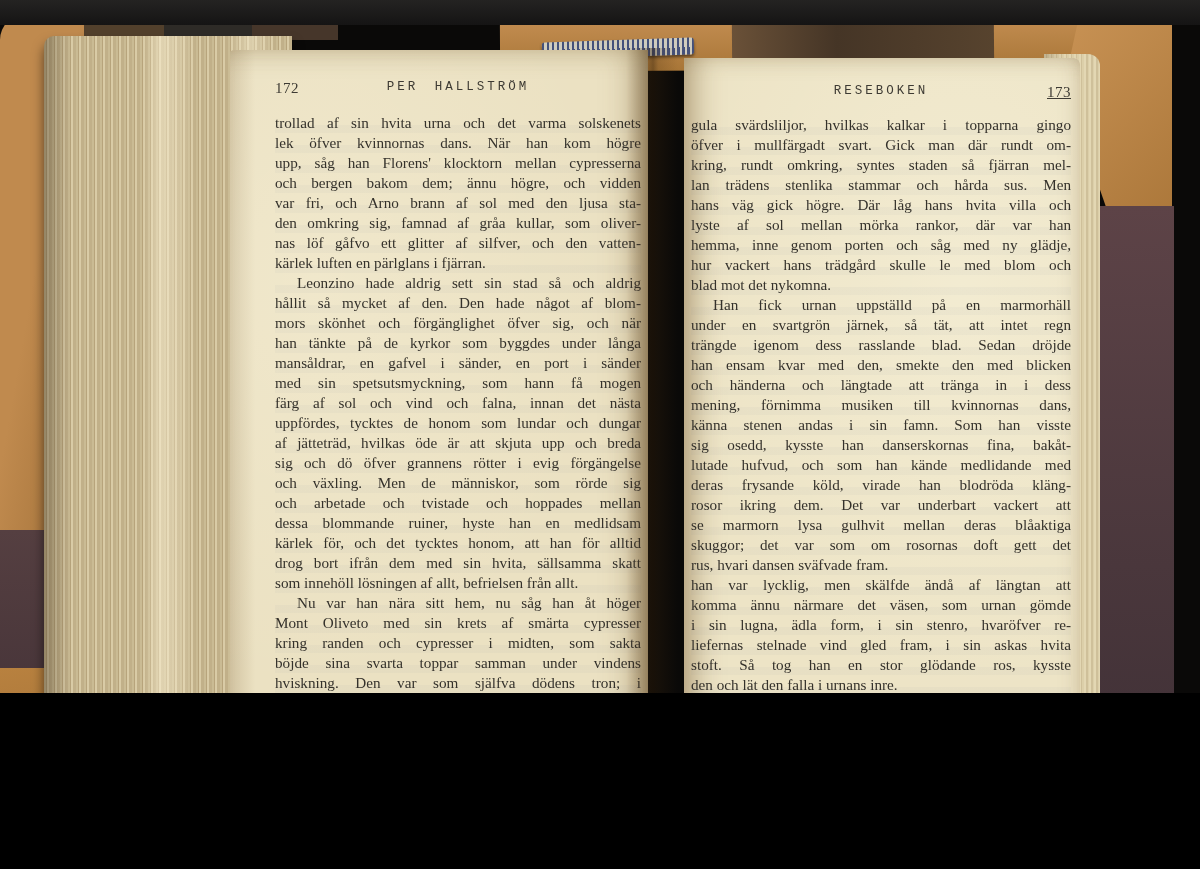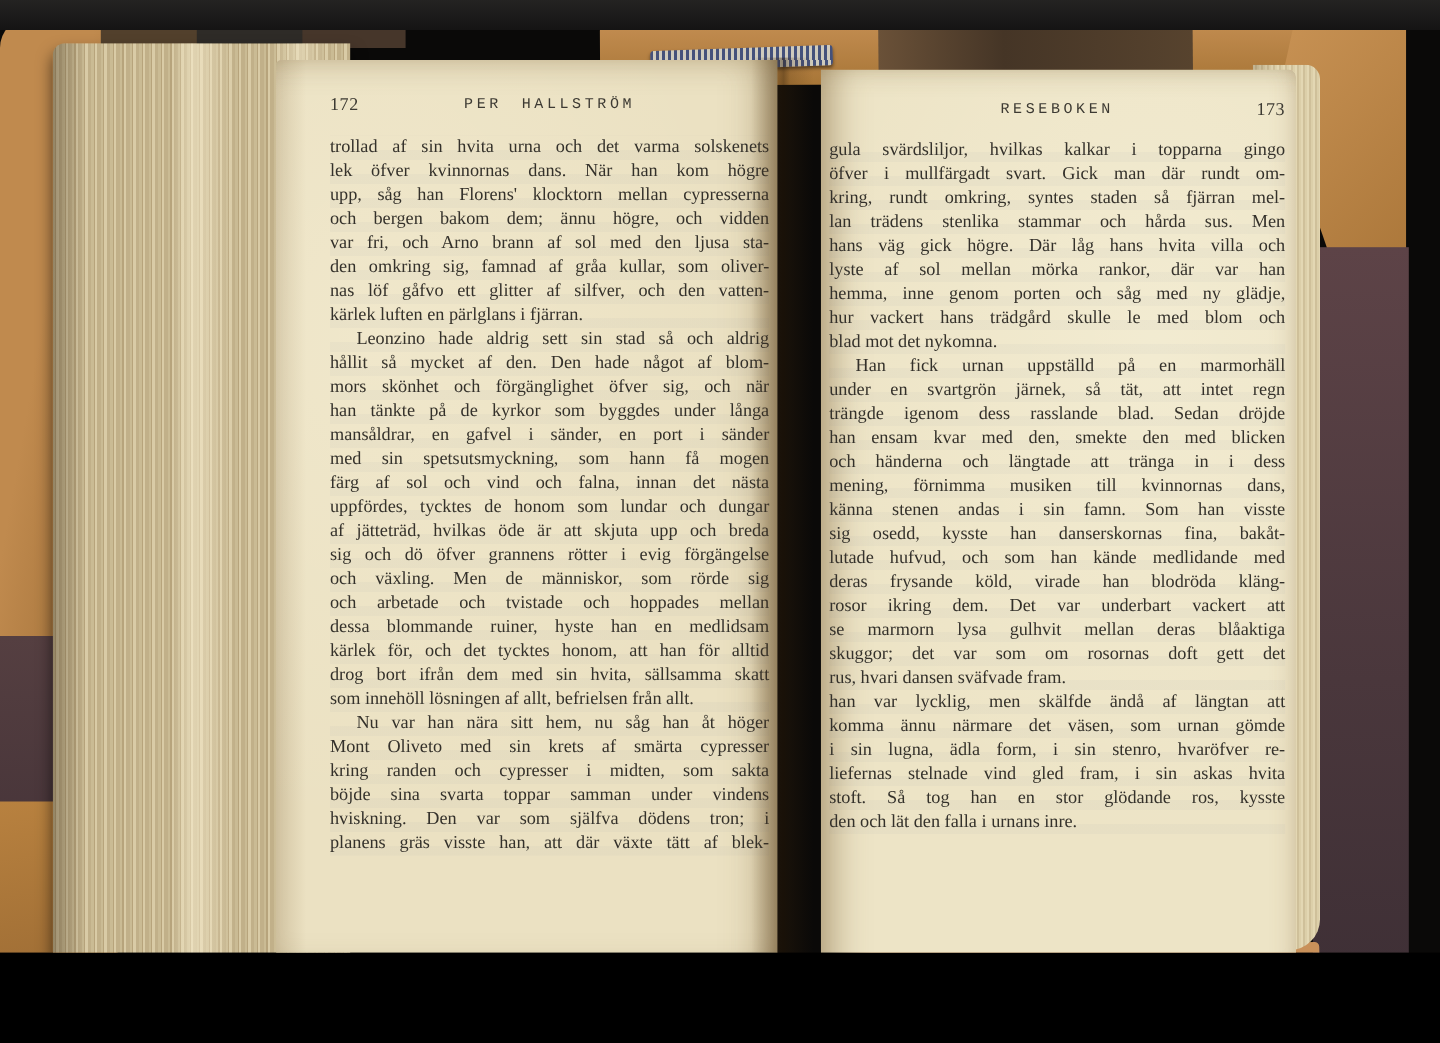--- a/index.html
+++ b/index.html
@@ -1,16 +1,16 @@
 <!DOCTYPE html>
 <html style="--backdrop: #0a0908; --page-left: #ebe1c2; --page-right: #ede4c6; --text: #34312b; --cover-tan: #b9834a; --cover-dark: #4d383b; --spine-brown: #53422f; --edge-base: #cfc09b; --headband-blue: #44517b; --headband-red: #8e2230; --headband-white: #cfcbbd;"><head>
 <meta charset="utf-8">
 <style>
   html,body{margin:0;padding:0;background:#000;}
-  .scene{position:relative;width:1200px;height:794px;background:#0a0908;overflow:hidden;
+  .scene{position:relative;width:1200px;height:693px;background:#0a0908;overflow:hidden;
          font-family:"Liberation Serif","DejaVu Serif",serif;}
   .scene *{position:absolute;box-sizing:border-box;}
 
   
   .bar-top{left:0;top:0;width:1200px;height:25px;background:linear-gradient(180deg,#242322,#151414);z-index:6;}
   .bar-bottom{left:0;top:838px;width:1200px;height:31px;background:linear-gradient(180deg,#0c0b0a,#1a1918 45%,#121110);z-index:6;}
 
   
   .cover-left{left:0;top:14px;width:84px;height:660px;z-index:1;border-radius:26px 0 0 8px;
     background:linear-gradient(100deg,#c08a4e 0 40%,#a9773e 75%,#8f6230);}
@@ -81,21 +81,21 @@
   .gutter{left:626px;top:48px;width:52px;height:778px;z-index:5;
     background:linear-gradient(90deg,transparent,rgba(70,45,15,.28) 40%,rgba(45,28,8,.42) 52%,rgba(70,45,15,.2) 62%,transparent);}
 
   
   .pagehead{display:grid;grid-template-columns:1fr auto 1fr;align-items:baseline;
     font-size:12.5px;letter-spacing:3px;word-spacing:6px;color:#3d3a33;}
   .page-left .pagehead{left:45px;top:30px;width:366px;}
   .page-right .pagehead{left:7px;top:26px;width:380px;}
   .pgnum{font-size:15px;letter-spacing:.5px;}
   .pgnum.numleft{justify-self:start;}
-  .pgnum.numright{justify-self:end;}
+  .pgnum.numright{justify-self:end;text-decoration:underline;}
   .runhead{justify-self:center;font-family:Liberation Mono, monospace;}
 
   .pagebody{font-size:15.2px;line-height:20px;color:var(--text,#34312b);
     background-image:repeating-linear-gradient(180deg,transparent 0 12px,rgba(100,115,145,.045) 12px 20px);}
   .page-left .pagebody{left:45px;top:63px;width:366px;}
   .page-right .pagebody{left:7px;top:57px;width:380px;}
   .pagebody .tline{position:static;text-align:justify;text-align-last:justify;}
   .pagebody .tline.end{text-align-last:left;}
   .pagebody .tline.ind{text-indent:22px;}
 </style>

